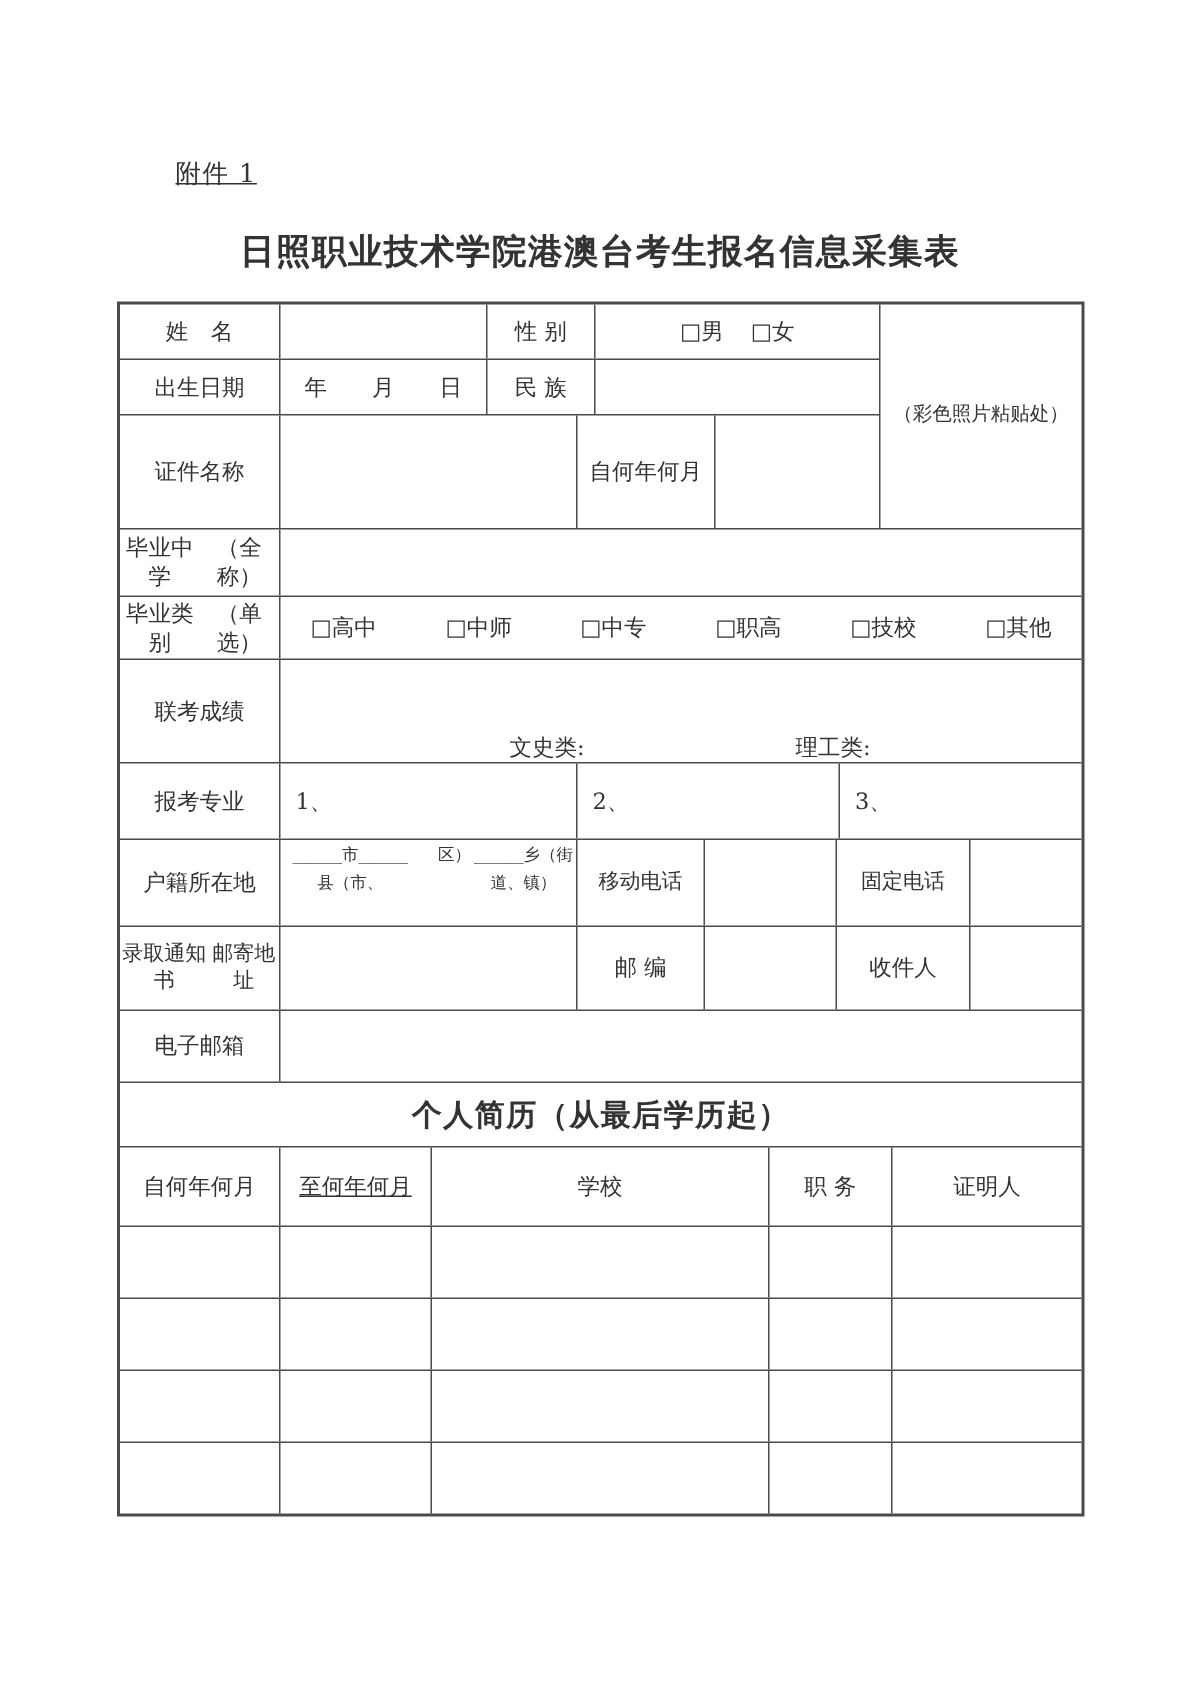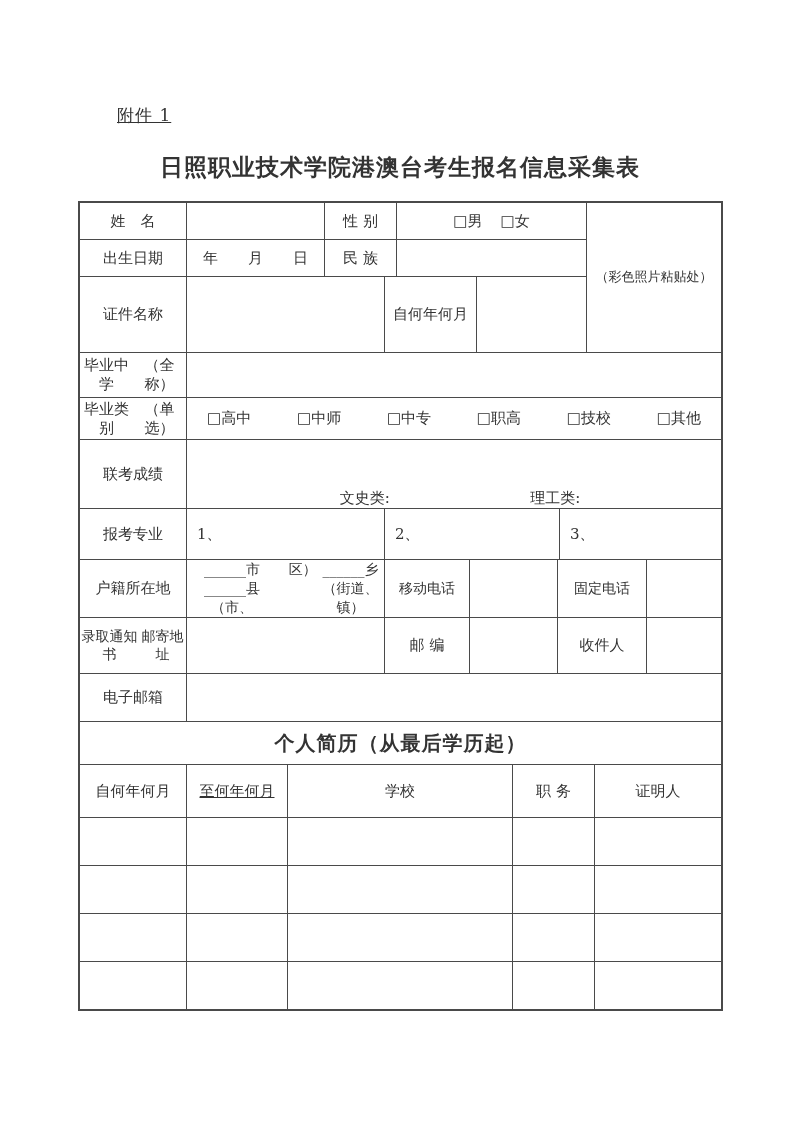--- a/index.html
+++ b/index.html
@@ -37,21 +37,21 @@
   .w101{ width:101px; flex:0 0 101px;text-decoration:underline; }
   .w225{ width:225px; flex:0 0 225px; }
   .w82 { width:82px;  flex:0 0 82px;  }
   .h36{height:36px} .h75{height:75px} .h44{height:44px} .h41{height:41px}
   .h68{height:68px} .h50{height:50px} .h57{height:57px} .h55{height:55px}
   .h47{height:47px} .h42{height:42px} .h52{height:52px}
   .photo { font-size:13px; }
   .left { justify-content:flex-start; text-align:left; padding-left:10px; }
   .checkrow { justify-content:space-between; padding:0 20px; }
   .examcell { align-items:flex-end; justify-content:space-evenly; padding-left:12px; font-size:15px; }
-  .addr { font-size:14px; line-height:19px; align-items:flex-start; padding-left:8px; }
+  .addr { font-size:11px; line-height:19px; align-items:flex-start; padding-left:8px; }
   .addr .indent { padding-left:20px; }
   .small2 { font-size:14px; }
   .resume-title { font-weight:bold; font-size:20px; letter-spacing:1px; }
 </style>
 </head>
 <body>
 
 <div class="page">
   <div class="attach">附件 1</div>
   <div class="title">日照职业技术学院港澳台考生报名信息采集表</div>

